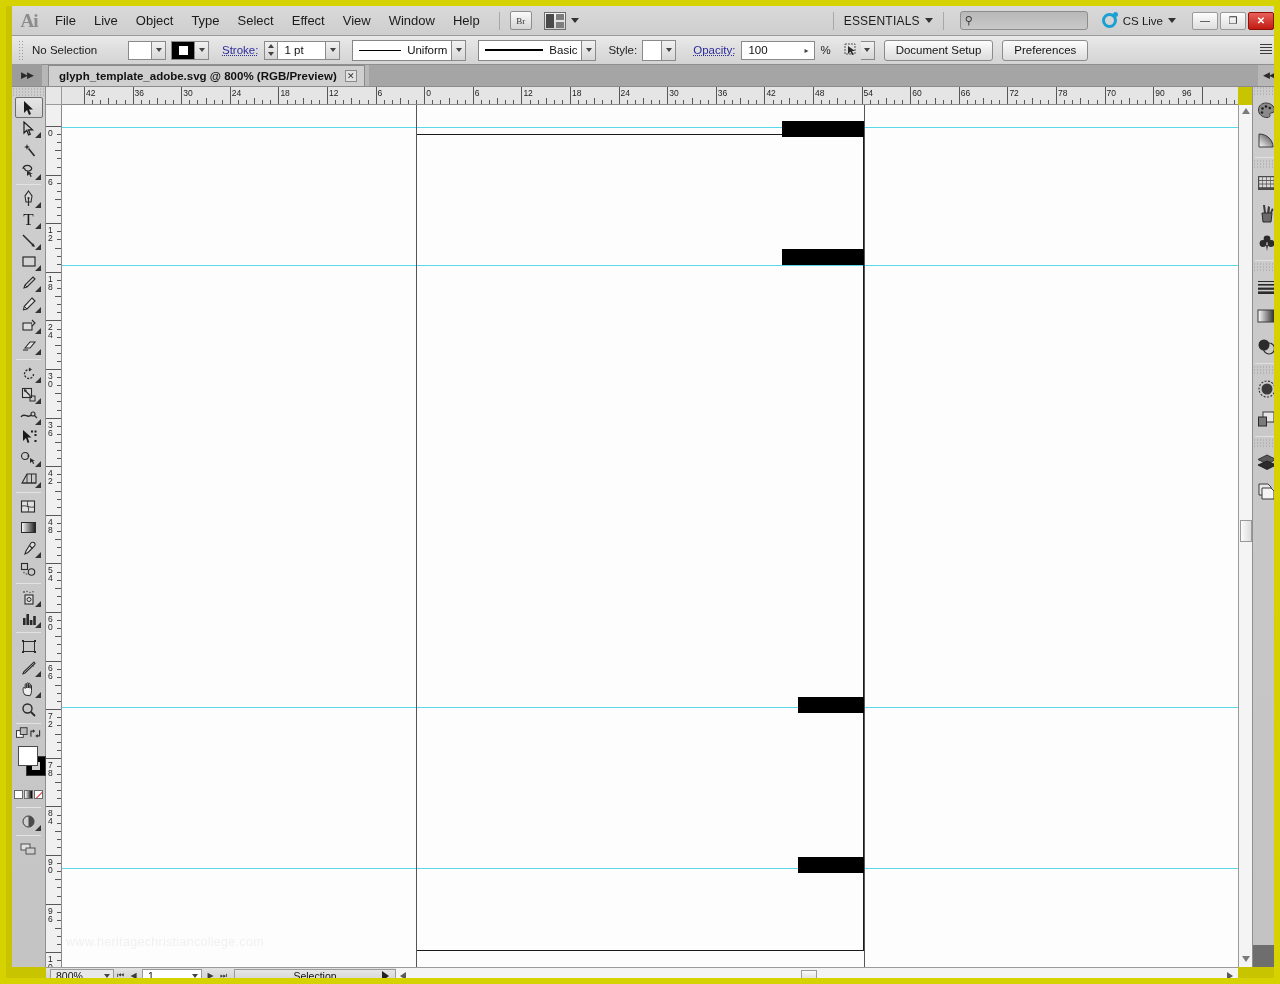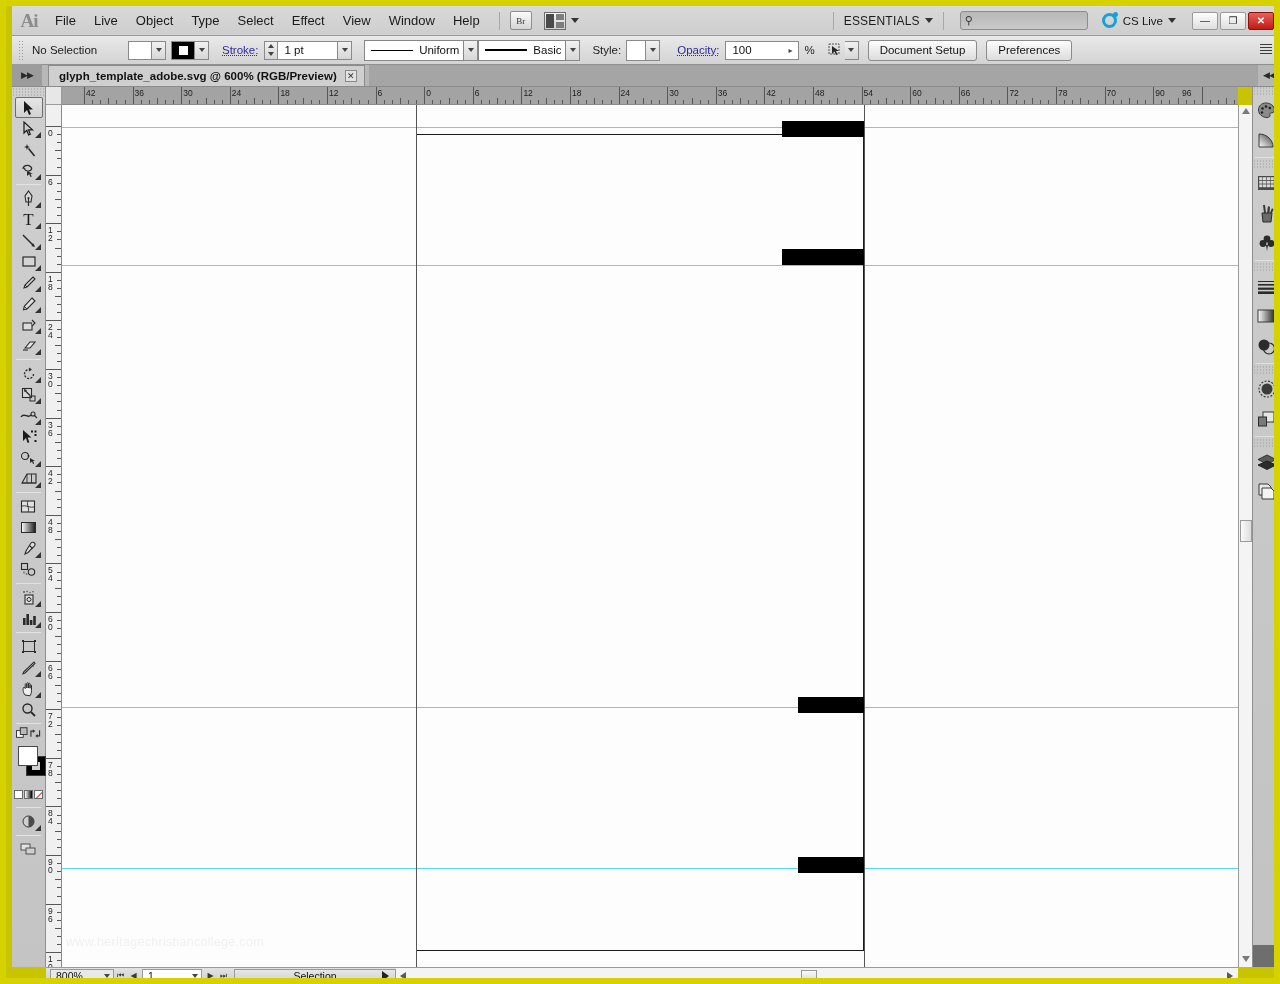--- a/index.html
+++ b/index.html
@@ -256,21 +256,21 @@
     width:14px;height:1px;background:#d33;transform:rotate(-45deg);}
 
   
   .ruler-corner {
     position:absolute; left:40px; top:81px; width:16px; height:18px;
     background:#e7e7e7; border-right:1px solid #9a9a9a;
     border-bottom:1px solid #9a9a9a;
   }
   .hruler {
     position:absolute; left:56px; top:81px; width:1176px; height:18px;
-    background:#a3a3a3; border-bottom:1px solid #8a8a8a; overflow:hidden;text-align:right;
+    background:#e5e5e5; border-bottom:1px solid #8a8a8a; overflow:hidden;text-align:right;
   }
   .hruler .tick { position:absolute; bottom:0; width:1px; background:#585858; }
   .hruler .lbl {
     position:absolute; top:1px; font-size:8.5px; color:#1d1d1d;
     font-family:"Liberation Sans",sans-serif; padding-left:2px;
   }
   .vruler {
     position:absolute; left:40px; top:99px; width:16px; height:862px;
     background:#f0f0f0; border-right:1px solid #8a8a8a; overflow:hidden;
   }
@@ -435,34 +435,34 @@
       <div class="mini-drop">
           <span class="tri"></span>
         </div>
     </div>
 
     <div class="lnk">Stroke:</div>
     <div class="stepper">
       <span class="tri-up"></span>
       <span class="tri-dn"></span>
     </div>
-    <div class="field" style="width:60px">1 pt</div>
+    <div class="field" style="width:48px">1 pt</div>
     <div class="mini-drop" style="height:19px">
         <span class="tri"></span>
       </div>
 
     <div class="combo" style="width:100px;margin-left:12px">
       <span class="line-preview"></span>
       <span>Uniform</span>
     </div>
     <div class="mini-drop" style="height:21px">
         <span class="tri"></span>
       </div>
 
-    <div class="combo" style="width:88px;margin-left:0">
+    <div class="combo" style="width:104px;margin-left:12px">
       <span class="line-preview thick"></span>
       <span>Basic</span>
     </div>
     <div class="mini-drop" style="height:21px">
         <span class="tri"></span>
       </div>
 
     <div class="cb-label" style="margin-left:12px">Style:</div>
     <div class="swatch-combo" style="margin-left:5px">
       <div class="swatch" style="width:20px;height:21px"></div>
@@ -495,21 +495,21 @@
         <i></i>
         <i></i>
         <i></i>
         <i></i>
       </div>
   </div>
 
   <div class="tabbar">
     <div class="dockarrows">▶▶</div>
     <div class="doctab">
-      <span>glyph_template_adobe.svg @ 600% (RGB/Preview)</span>
+      <span>glyph_template_adobe.svg @ 800% (RGB/Preview)</span>
       <span class="tab-close">✕</span>
     </div>
     <div class="tabbar-fill"></div>
     <div class="tab-collapse">◀◀</div>
   </div>
 
   <div class="toolbox">
     <div class="tb-grip"></div>
 
     <div class="tool sel">

